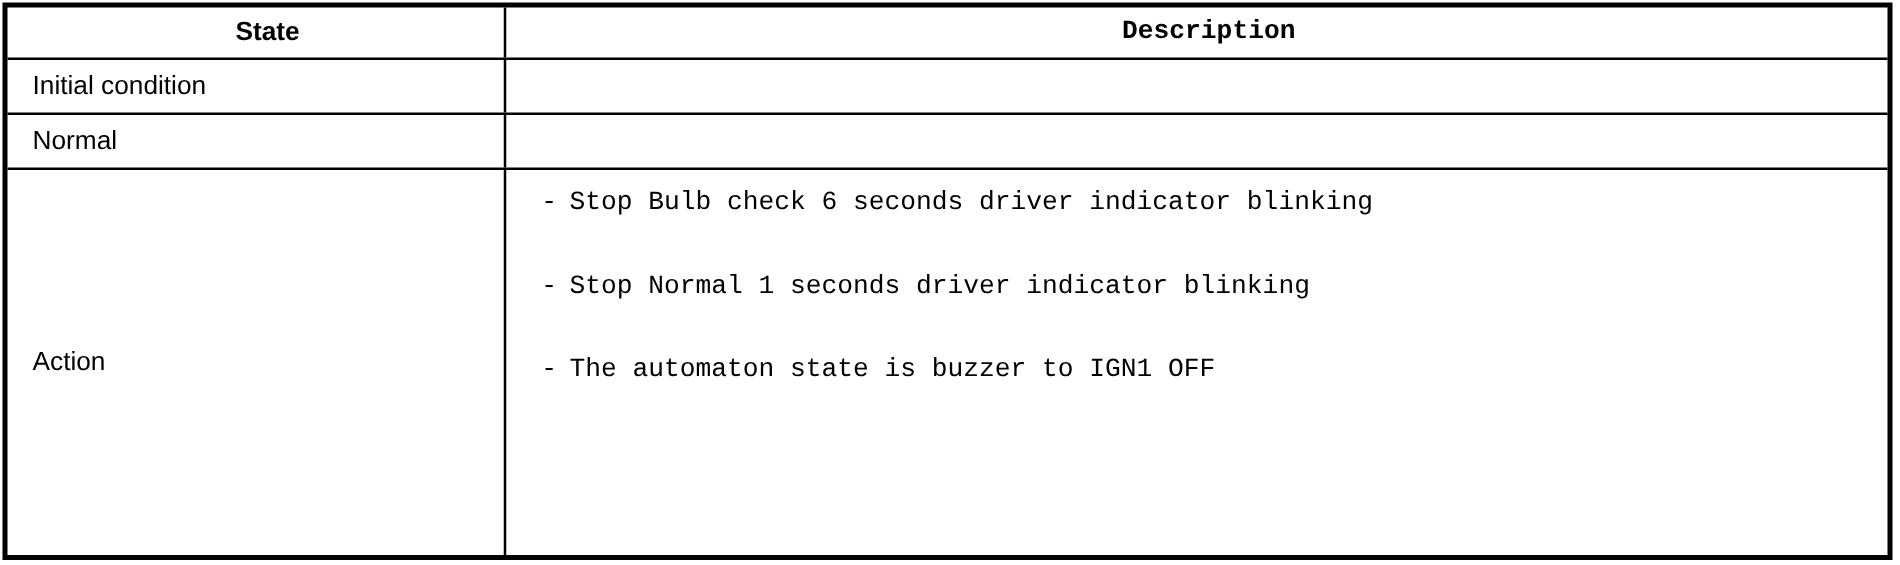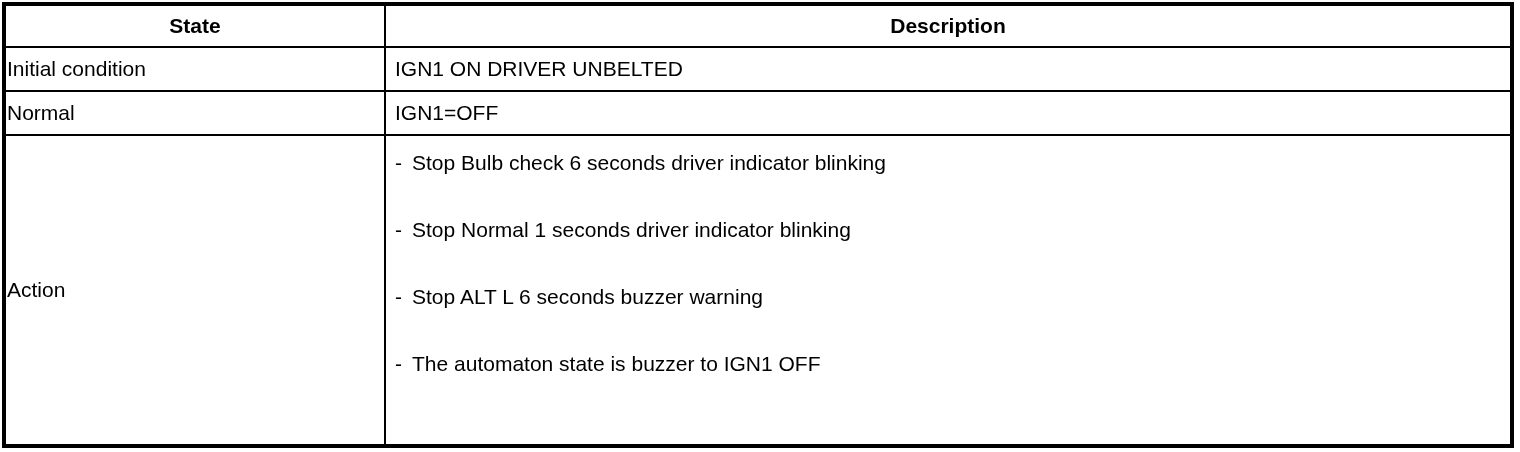--- a/index.html
+++ b/index.html
@@ -39,30 +39,32 @@
   .row:last-child {
     border-bottom: none;
     flex: 1 1 auto;
   }
   .cell {
     box-sizing: border-box;
     font-size: 21px;
     line-height: 1.15;
     display: flex;
     align-items: center;
+    margin-left: 19px;
   }
   .state-col {
     width: 380px;
     flex: 0 0 380px;
     border-right: 2px solid #000000;
     padding-left: 1px;
   }
   .desc-col {
     flex: 1 1 auto;
     padding-left: 9px;
+    font-family: Liberation Mono, monospace;
   }
   .header-row {
     height: 42px;
     flex: 0 0 42px;
   }
   .header-cell {
     font-weight: bold;
     justify-content: center;
     padding-left: 0;
   }
@@ -96,40 +98,35 @@
 <div class="canvas">
   <div class="table">
 
     <div class="row header-row">
       <div class="cell state-col header-cell">State</div>
       <div class="cell desc-col header-cell">Description</div>
     </div>
 
     <div class="row body-row">
       <div class="cell state-col">Initial condition</div>
-      <div class="cell desc-col">IGN1 ON DRIVER UNBELTED</div>
     </div>
 
     <div class="row body-row">
       <div class="cell state-col">Normal</div>
-      <div class="cell desc-col">IGN1=OFF</div>
     </div>
 
     <div class="row action-row">
       <div class="cell state-col">Action</div>
       <div class="cell desc-col action-cell">
         <div class="action-line">
           <span class="dash">-</span><span>Stop Bulb check 6 seconds driver indicator blinking</span>
         </div>
         <div class="action-line">
           <span class="dash">-</span><span>Stop Normal 1 seconds driver indicator blinking</span>
         </div>
         <div class="action-line">
-          <span class="dash">-</span><span>Stop ALT L 6 seconds buzzer warning</span>
-        </div>
-        <div class="action-line">
           <span class="dash">-</span><span>The automaton state is buzzer to IGN1 OFF</span>
         </div>
       </div>
     </div>
 
   </div>
 </div>
 
 </body></html>

